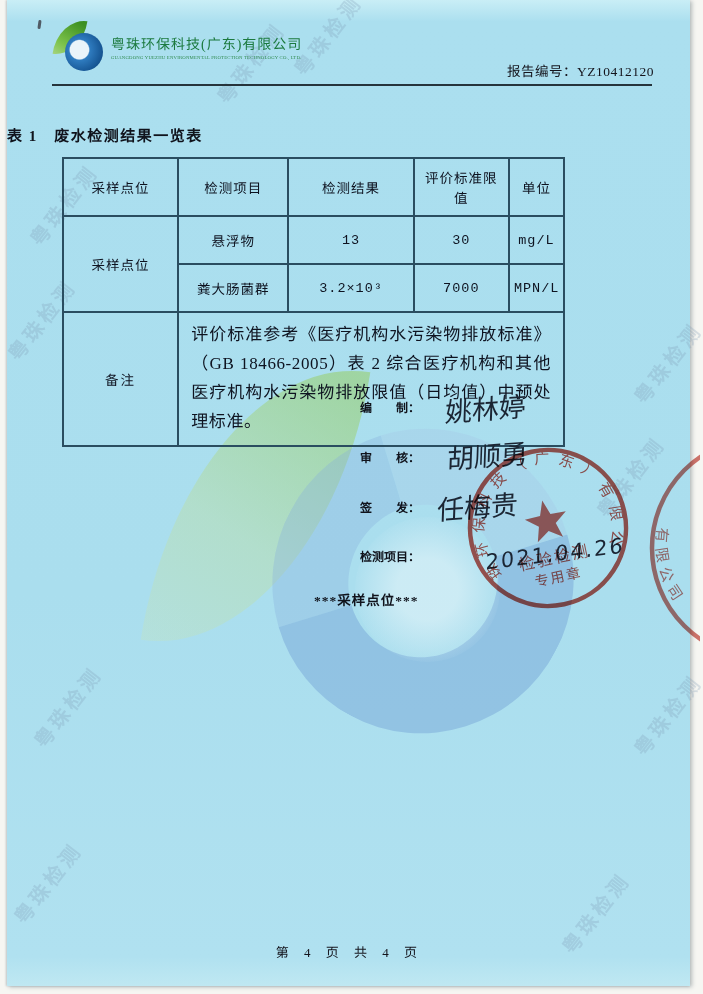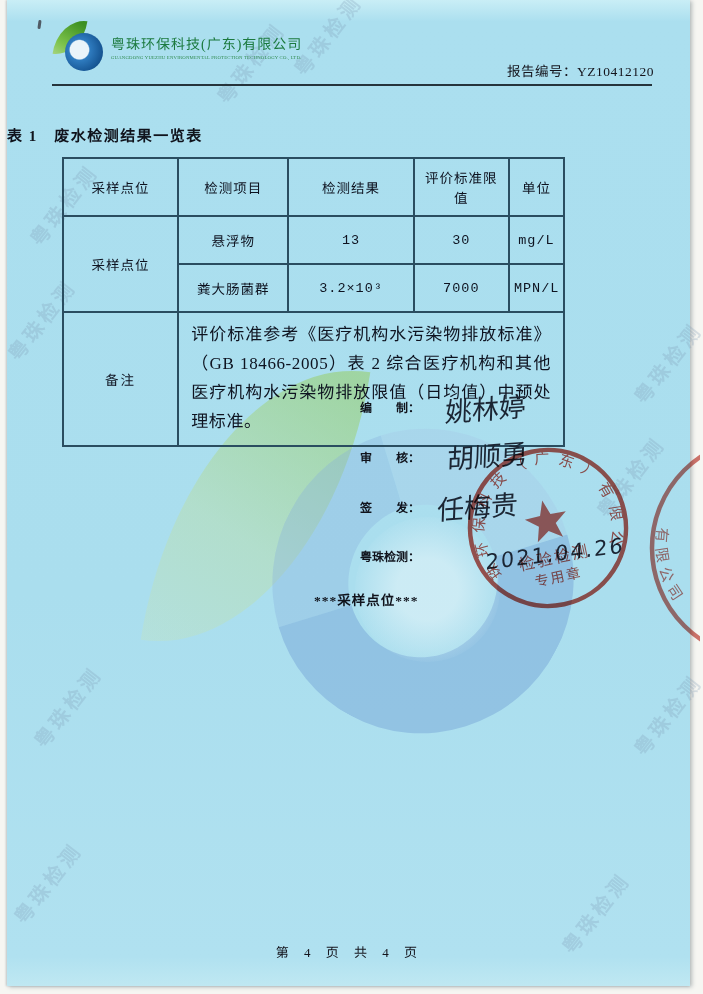--- a/index.html
+++ b/index.html
@@ -169,21 +169,21 @@
 
   <div class="signrow" style="left:353px;top:398px">编　　制：</div>
   <div class="hand hand-name" style="left:438px;top:388px">姚林婷</div>
 
   <div class="signrow" style="left:353px;top:448px">审　　核：</div>
   <div class="hand hand-name" style="left:440px;top:435px">胡顺勇</div>
 
   <div class="signrow" style="left:353px;top:498px">签　　发：</div>
   <div class="hand hand-name" style="left:430px;top:486px">任梅贵</div>
 
-  <div class="signrow" style="left:353px;top:547px">粤珠检测：</div>
+  <div class="signrow" style="left:353px;top:547px">检测项目：</div>
   <div class="hand hand-date" style="left:478px;top:542px">2021.04.26</div>
 
   <div class="end-note">***采样点位***</div>
 
   <svg class="seal-main" width="172" height="172" viewBox="0 0 172 172">
     <defs>
       <path id="sealArc" d="M 28,113 A 64,64 0 1 1 144,113" fill="none"></path>
       <path id="partArc" d="M 28,95 A 95,95 0 0 0 42,175" fill="none"></path>
     </defs>
     <circle cx="86" cy="86" r="78" fill="none" stroke="#c23b32" stroke-width="4.5"></circle>

